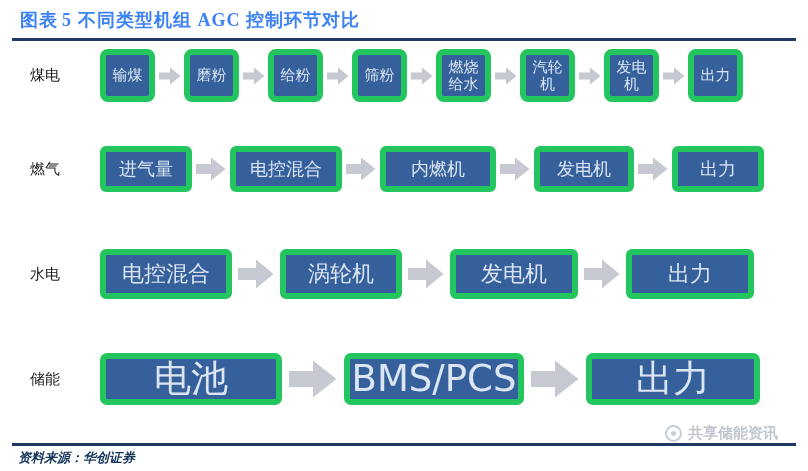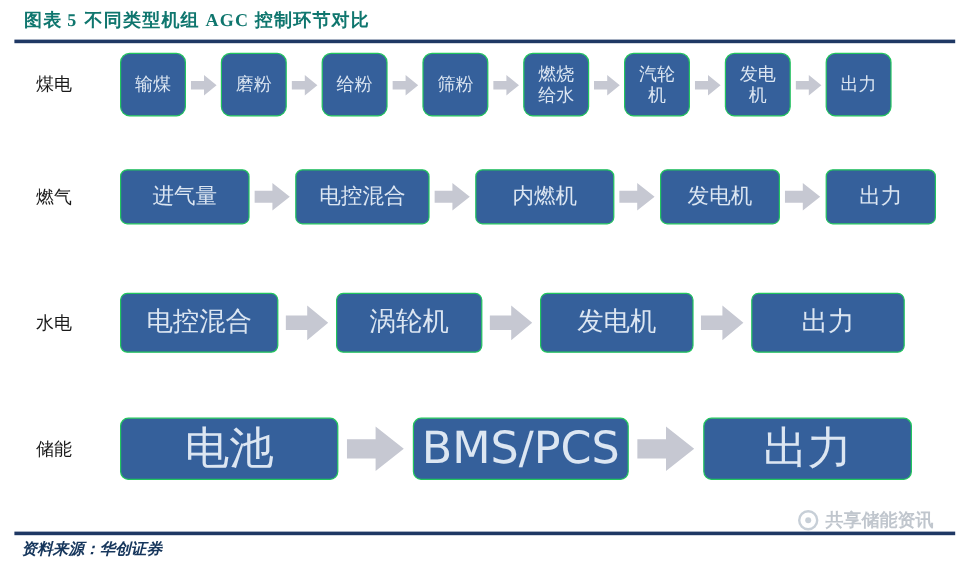--- a/index.html
+++ b/index.html
@@ -16,22 +16,22 @@
     box-sizing:border-box;
     padding:0 8px;
   }
   
   .header{
     padding:8px 10px 4px 12px;
   }
   .header .title{
     font-family:"Liberation Serif","DejaVu Serif",serif;
     font-weight:bold;
-    font-size:15px;
-    color:#0f766e;
+    font-size:18px;
+    color:#3b82f6;
     letter-spacing:1px;
     white-space:nowrap;
   }
   .header .title .num{padding:0 6px 0 4px;}
   .rule-top{
     height:3px;
     background:#1f3864;
     margin:2px 4px 0 4px;
   }
   
@@ -58,21 +58,21 @@
   }
   .chain{
     flex:1;
     display:flex;
     align-items:center;
     justify-content:flex-start;
     padding-right:14px;
   }
   .node{
     background:#35609b;
-    border:1px solid #22c55e;
+    border:6px solid #22c55e;
     border-radius:7px;
     color:#dce6f2;
     display:flex;
     flex-direction:column;
     align-items:center;
     justify-content:center;
     text-align:center;
     box-sizing:border-box;
     line-height:1.08;
     flex:0 0 auto;
@@ -87,21 +87,21 @@
   }
   .arrow svg{display:block;}
 
   
   .row-coal{top:8px;}
   .row-coal .node{width:55px;height:53px;font-size:15px;border-radius:8px;}
   .row-coal .arrow{width:29px;}
   
   .row-gas{top:105px;}
   .row-gas .node{height:46px;font-size:18px;border-radius:6px;}
-  .row-gas .node.w1{width:108px;}
+  .row-gas .node.w1{width:92px;}
   .row-gas .node.w2{width:112px;}
   .row-gas .node.w3{width:116px;}
   .row-gas .node.w4{width:100px;}
   .row-gas .node.w5{width:92px;}
   .row-gas .arrow{width:38px;}
   
   .row-hydro{top:208px;}
   .row-hydro .node{height:50px;font-size:22px;border-radius:6px;}
   .row-hydro .node.w1{width:132px;}
   .row-hydro .node.w2{width:122px;}

